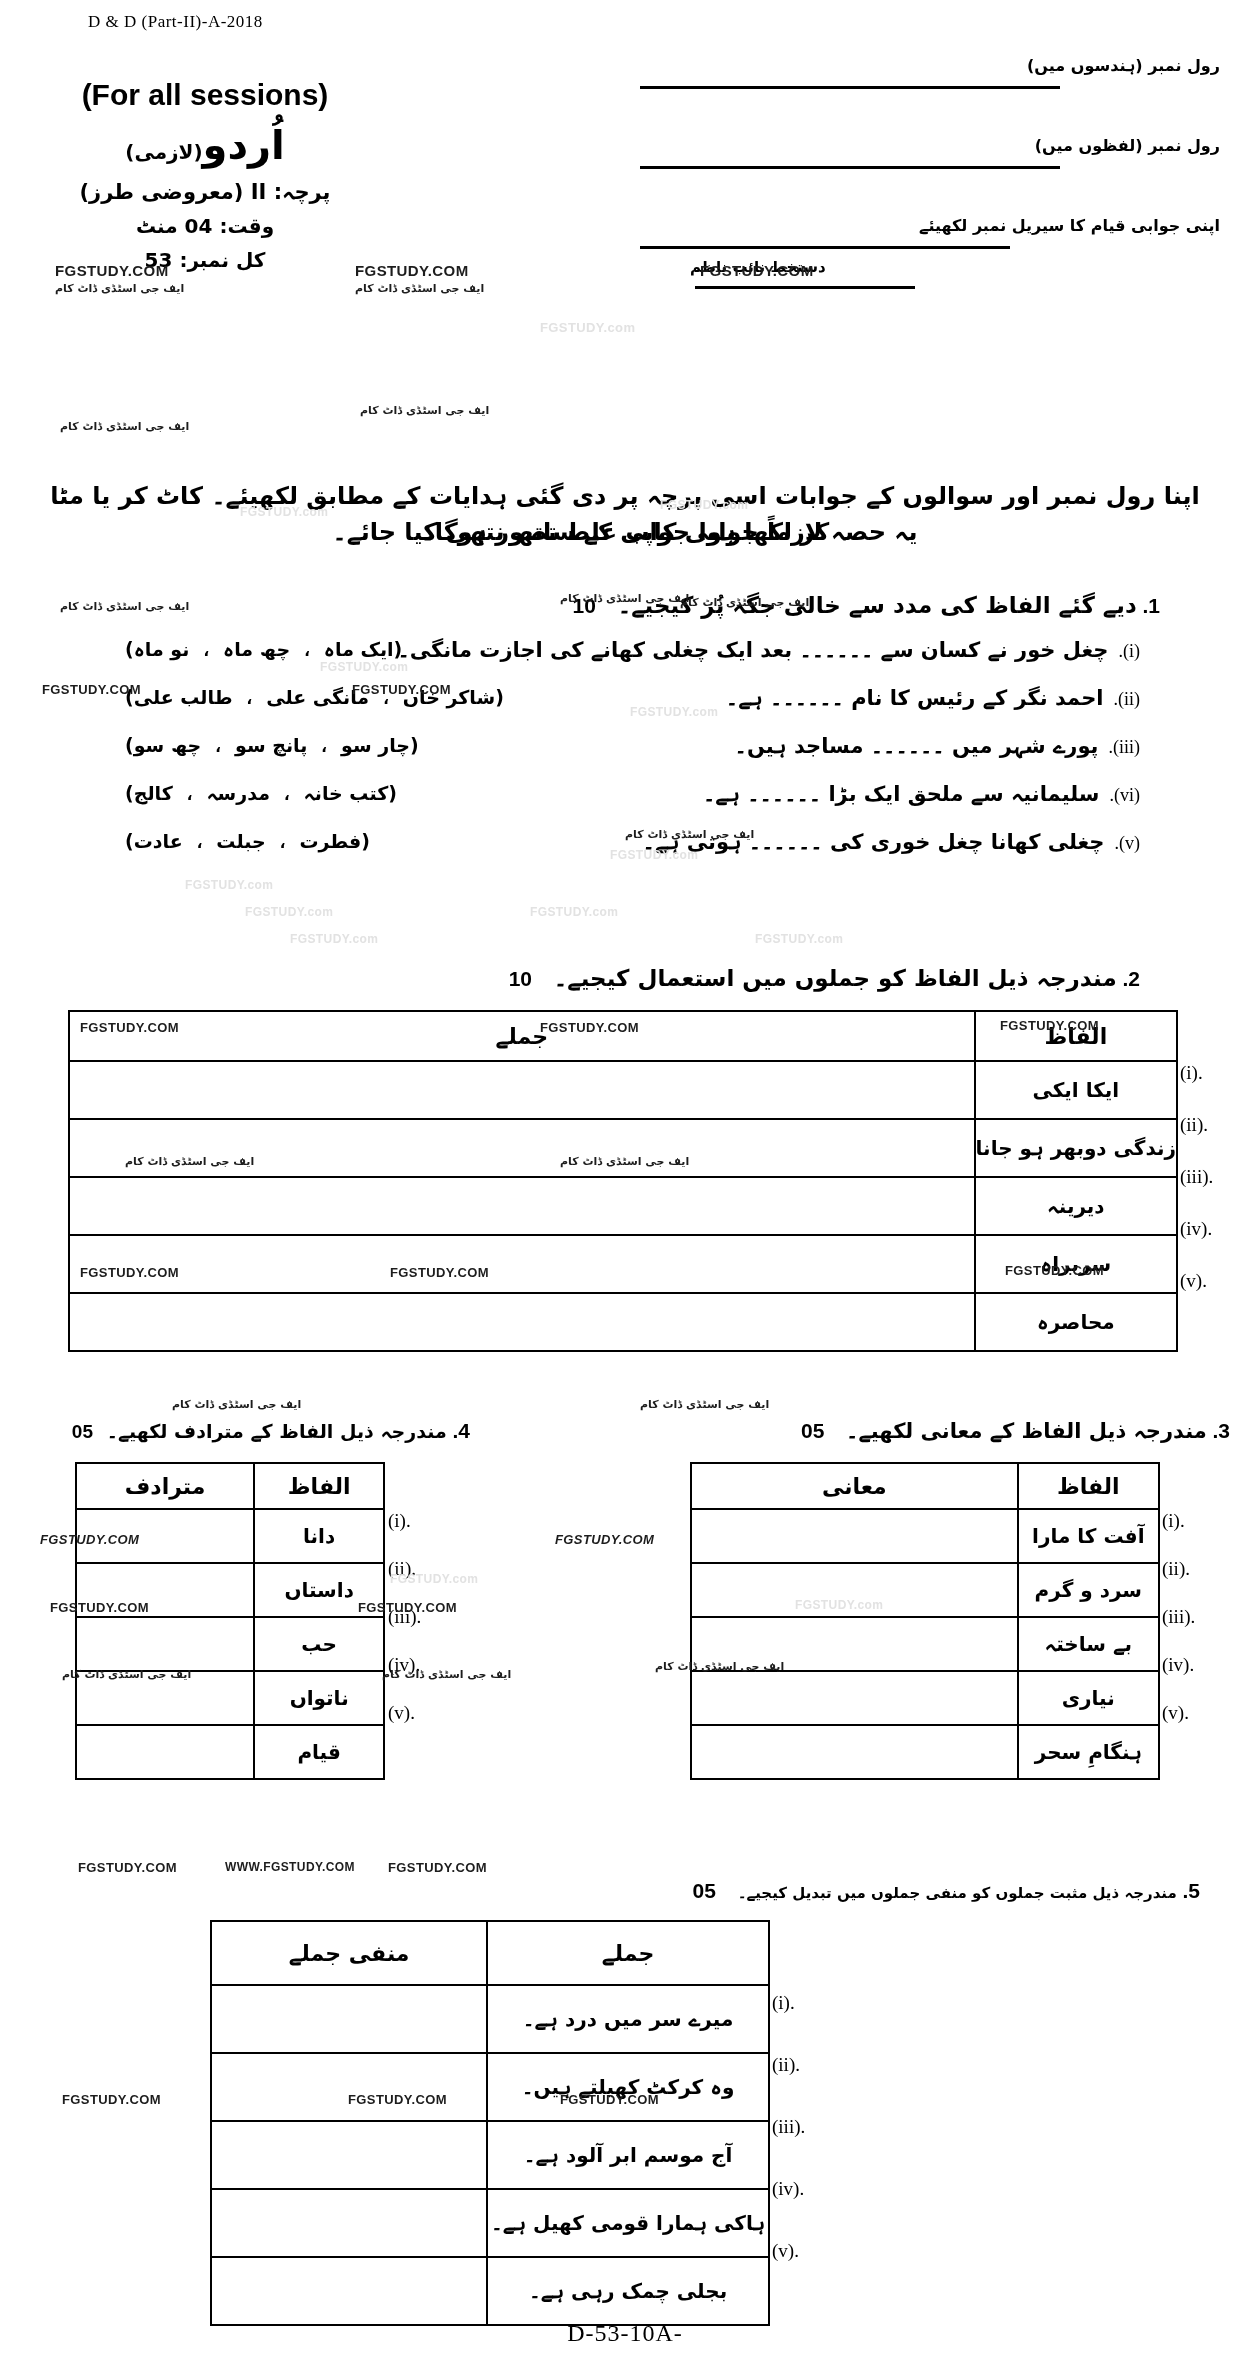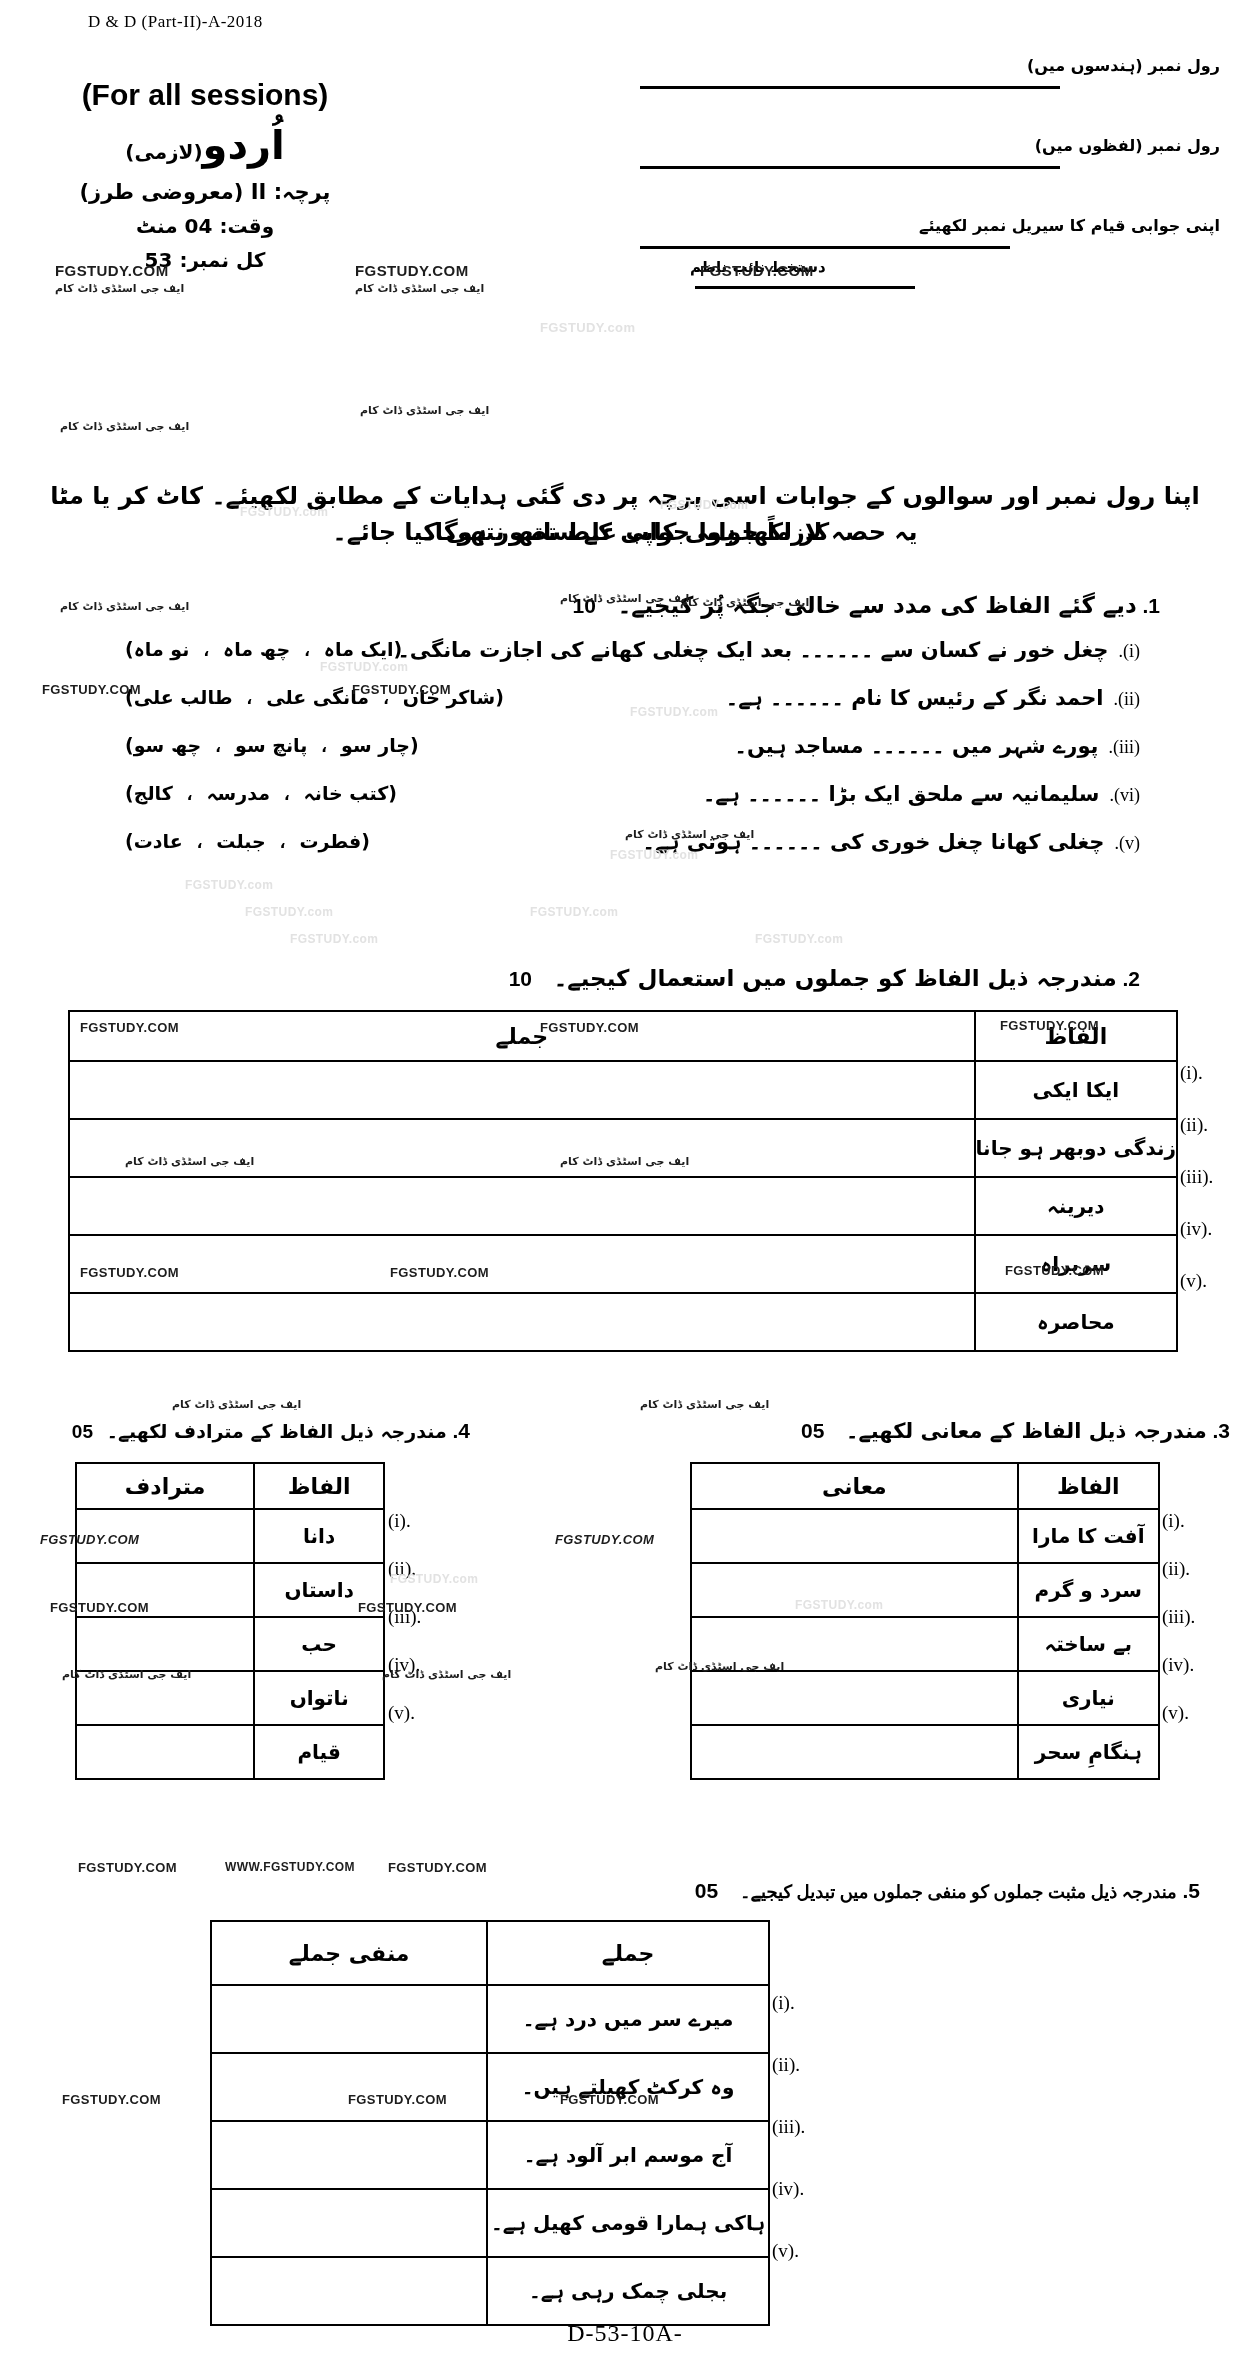--- a/index.html
+++ b/index.html
@@ -355,21 +355,21 @@
   <div class="idx-col" style="left:388px;top:1510px;">
     <div style="position:absolute;top:0;">(i).</div>
     <div style="position:absolute;top:48px;">(ii).</div>
     <div style="position:absolute;top:96px;">(iii).</div>
     <div style="position:absolute;top:144px;">(iv).</div>
     <div style="position:absolute;top:192px;">(v).</div>
   </div>
 
   <div class="q-head rtl" style="left:300px;top:1878px;width:900px;text-align:right;">
     <span class="qno">5.</span>
-    <span class="ur" style="font-size:18px;font-family:Liberation Serif, serif;">مندرجہ ذیل مثبت جملوں کو منفی جملوں میں تبدیل کیجیے۔</span>
+    <span class="ur" style="font-size:15px;">مندرجہ ذیل مثبت جملوں کو منفی جملوں میں تبدیل کیجیے۔</span>
     <span class="marks">05</span>
   </div>
 
   <table class="ex" id="q5-table" style="left:210px;top:1920px;width:560px;">
     <tbody>
         <tr>
       <th style="width:280px;height:62px;">جملے</th>
       <th style="width:280px;">منفی جملے</th>
     </tr>
     <tr>

